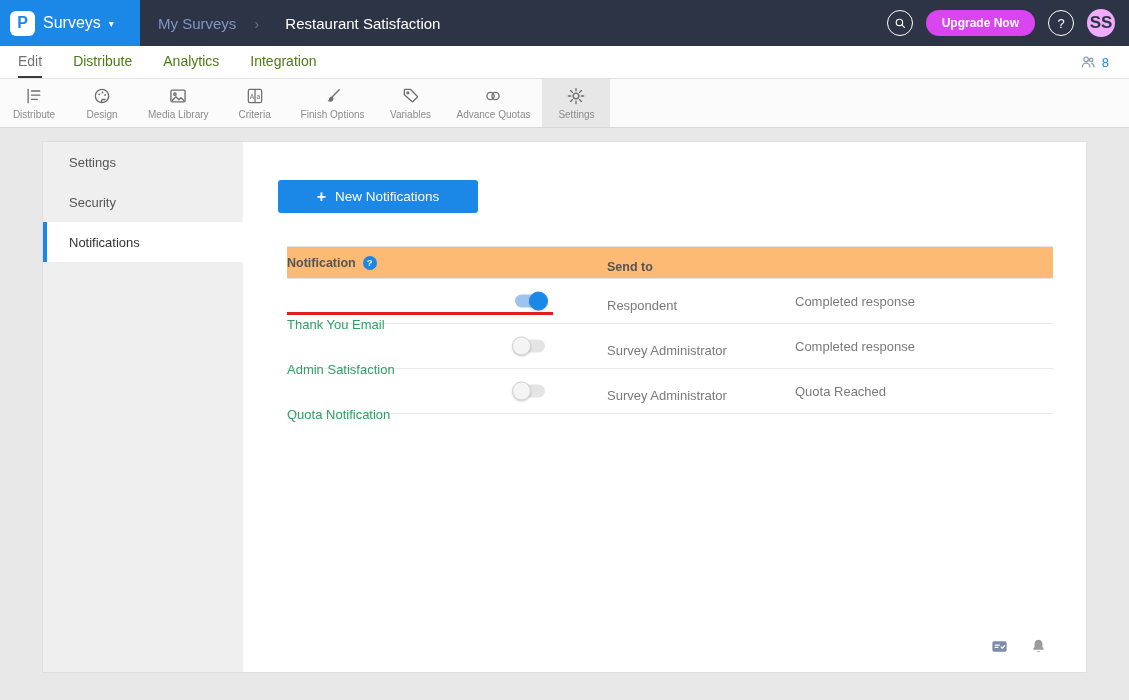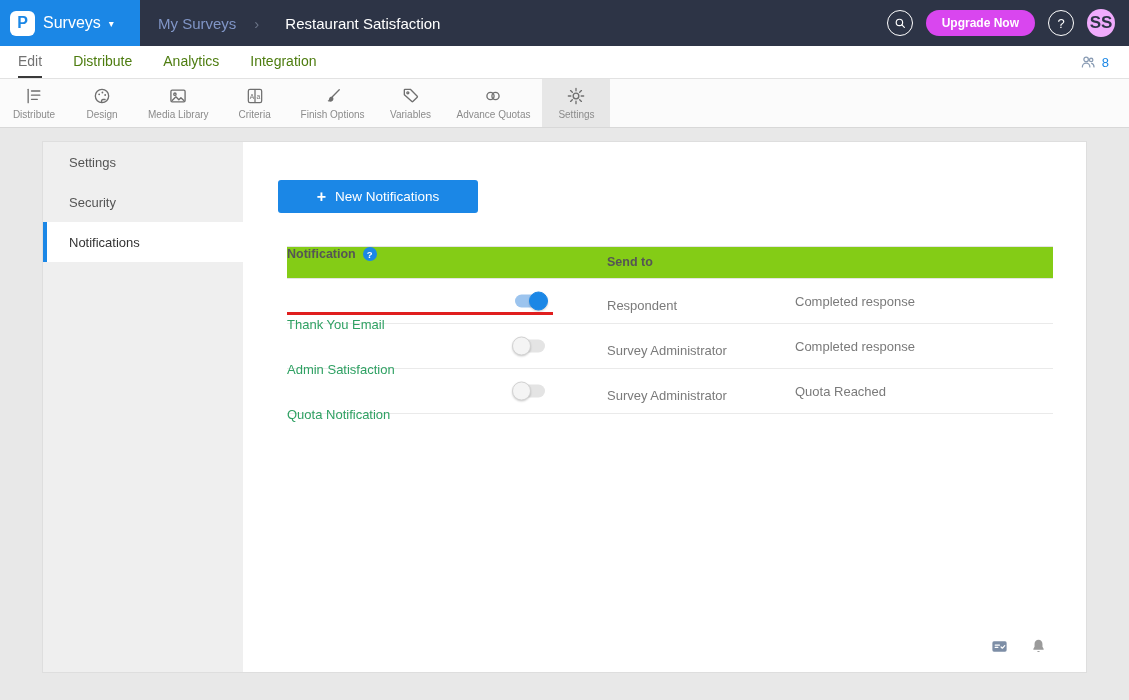--- a/index.html
+++ b/index.html
@@ -52,21 +52,21 @@
   .card { position:absolute; left:43px; top:14px; width:1043px; height:530px; display:flex; background:#fff; box-shadow:0 0 0 1px rgba(0,0,0,0.04); }
   .sidebar { width:200px; background:#efefef; }
   .side-item { height:40px; display:flex; align-items:center; padding-left:22px; font-size:13px; color:#555; cursor:pointer; border-left:4px solid transparent; }
   .side-item.active { background:#fff; color:#333; border-left-color:#1b87e6; }
   .panel { flex:1; position:relative; background:#fff; }
 
   .new-btn { position:absolute; left:35px; top:38px; width:200px; height:33px; background:#1b87e6; color:#fff; border:none; border-radius:3px; font-size:13.5px; cursor:pointer; display:flex; align-items:center; justify-content:center; gap:9px; font-family:inherit; }
   .new-btn .plus { font-size:16px; font-weight:bold; }
 
   .ntable { position:absolute; left:44px; top:104px; width:766px; }
-  .thead { display:flex; height:33px; background:#84cc16; border-top:1px solid #e4e4e4; border-bottom:1px solid #e4e4e4; align-items:flex-start; font-size:12.5px; font-weight:bold; color:#555; }
+  .thead { display:flex; height:33px; background:#fdba74; border-top:1px solid #e4e4e4; border-bottom:1px solid #e4e4e4; align-items:center; font-size:12.5px; font-weight:bold; color:#555; }
   .col1 { width:320px; display:flex; align-items:center; }
   .col2 { width:188px;margin-top:8px; }
   .col3 { flex:1; }
   .qmark { display:inline-flex; width:14px; height:14px; border-radius:50%; background:#1b87e6; color:#fff; font-size:9.5px; font-weight:bold; align-items:center; justify-content:center; margin-left:7px; cursor:pointer; }
   .trow { display:flex; height:45px; align-items:center; border-bottom:1px solid #eaeaea; font-size:13px; position:relative; }
   .cell1 { width:320px; display:flex; align-items:center; position:relative; height:100%; }
   .nname { color:#2fa163; cursor:pointer;margin-top:47px; }
   .gray-val { color:#7a7a7a; }
 
   .toggle { position:absolute; left:228px; top:50%; transform:translateY(-50%); width:30px; height:13px; border-radius:7px; background:#e4e4e4; cursor:pointer; }

